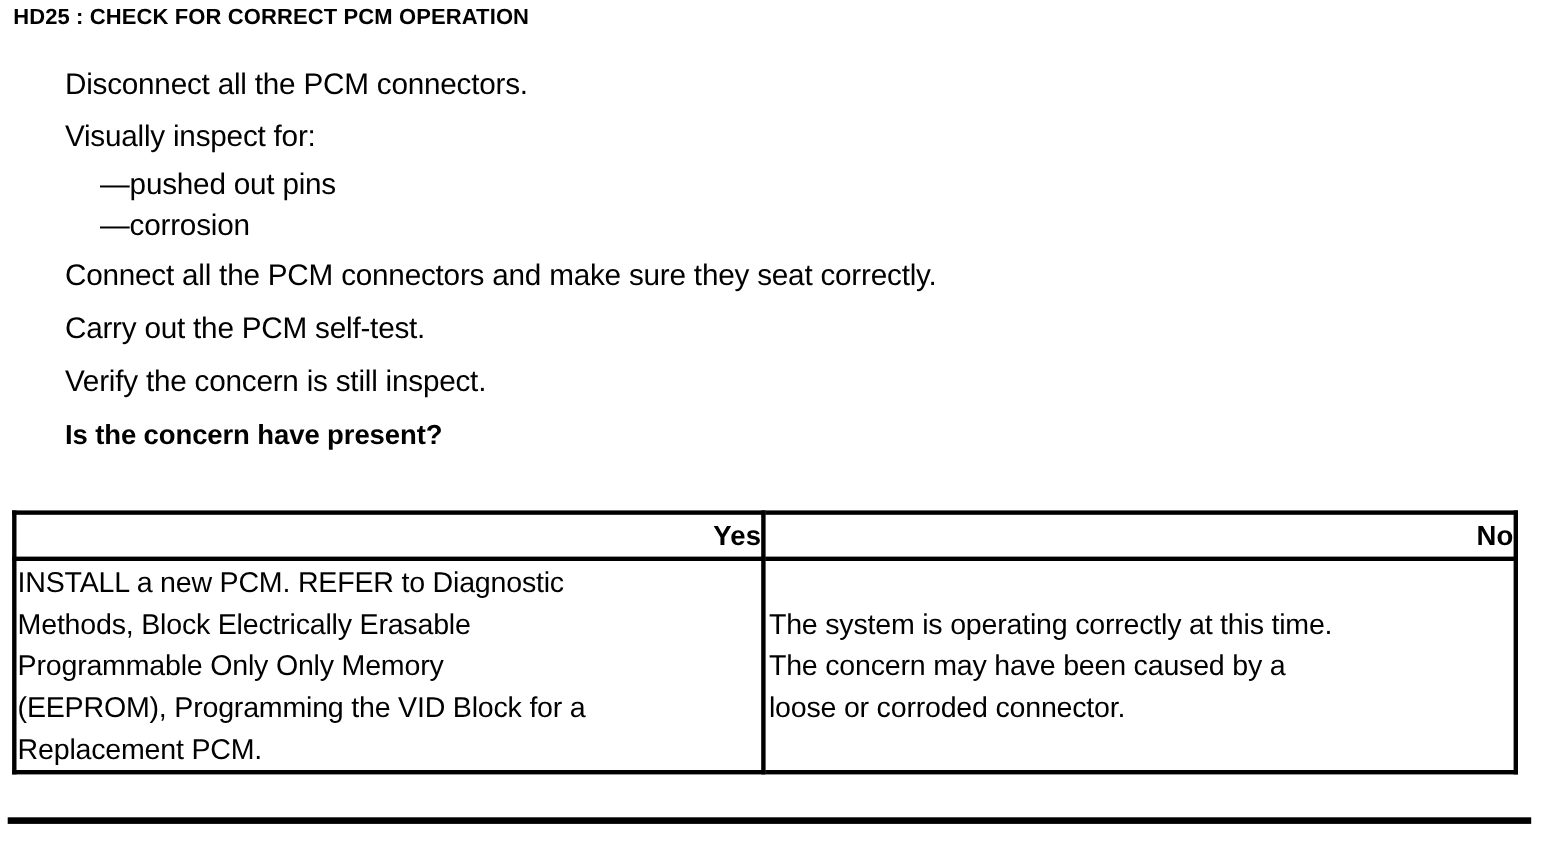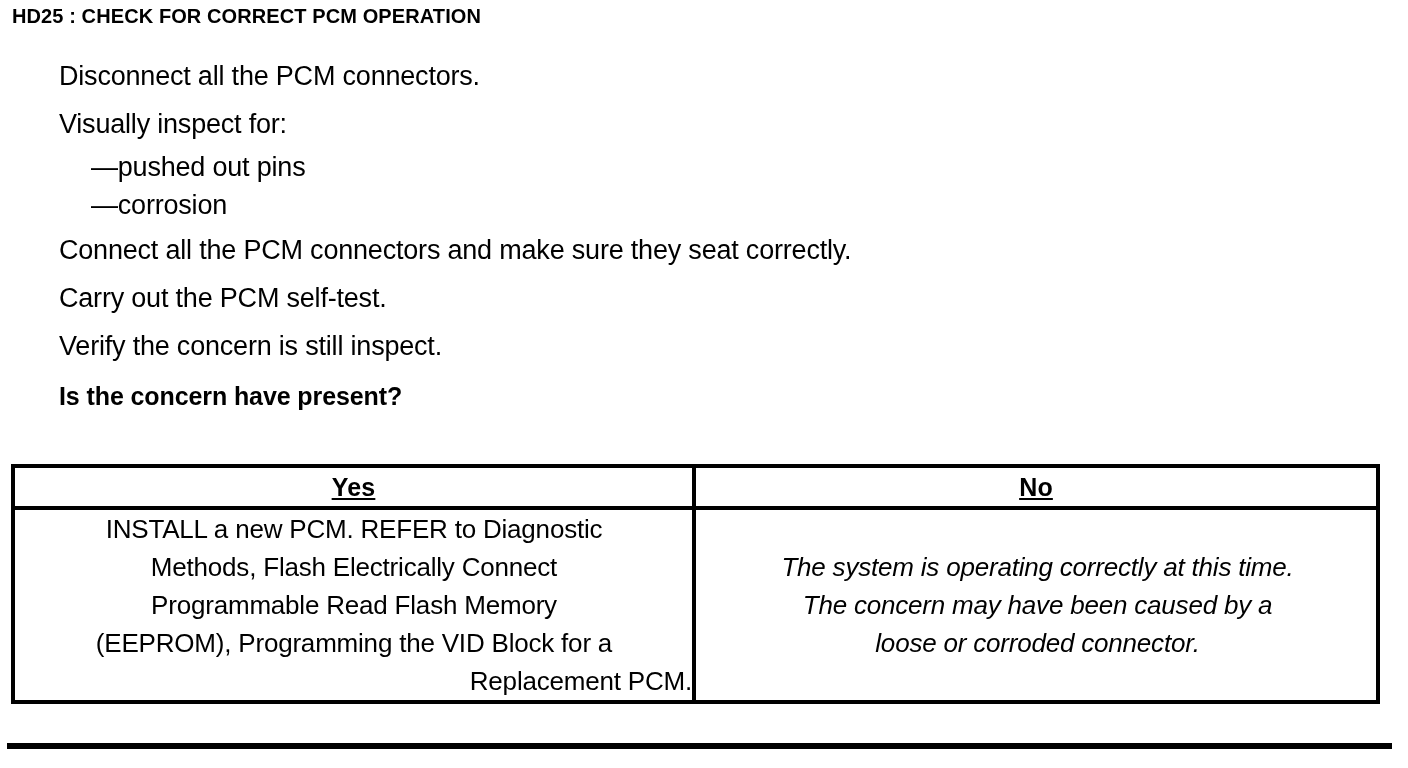--- a/index.html
+++ b/index.html
@@ -69,48 +69,45 @@
   .answer-table td,
   .answer-table th {
     border: 4px solid #000000;
     padding: 0;
     vertical-align: middle;
   }
   .answer-table th {
     height: 38px;
     font-size: 25px;
     font-weight: bold;
-    text-align: center;
+    text-align: right;
     letter-spacing: 0.2px;
-    text-decoration: underline;
   }
   .answer-table td {
     height: 186px;
   }
   .col-yes { width: 681px; }
   .col-no  { width: 684px; }
 
   .cell-text {
     font-size: 26px;
     line-height: 38px;
     letter-spacing: -0.2px;
     white-space: nowrap;
-    text-align: center;
   }
-  .cell-text.centered { text-align: right; }
+  .cell-text.centered { text-align: left; }
 
   .cell-yes .cell-text {
     margin-left: 1px;
   }
   .cell-no {
     vertical-align: middle;
   }
   .cell-no .cell-text {
     margin-left: 3px;
-    font-style: italic;
   }
 
   
   .bottom-rule {
     position: absolute;
     left: 7px;
     top: 743px;
     width: 1385px;
     height: 6px;
     background: #000000;
@@ -152,22 +149,22 @@
     <tr>
       <th>Yes</th>
       <th>No</th>
     </tr>
   </thead>
   <tbody>
     <tr>
 
       <td class="cell-yes">
         <div class="cell-text">INSTALL a new PCM. REFER to Diagnostic</div>
-        <div class="cell-text">Methods, Flash Electrically Connect</div>
-        <div class="cell-text">Programmable Read Flash Memory</div>
+        <div class="cell-text">Methods, Block Electrically Erasable</div>
+        <div class="cell-text">Programmable Only Only Memory</div>
         <div class="cell-text">(EEPROM), Programming the VID Block for a</div>
         <div class="cell-text centered">Replacement PCM.</div>
       </td>
 
       <td class="cell-no">
         <div class="cell-text">The system is operating correctly at this time.</div>
         <div class="cell-text">The concern may have been caused by a</div>
         <div class="cell-text">loose or corroded connector.</div>
       </td>
 

